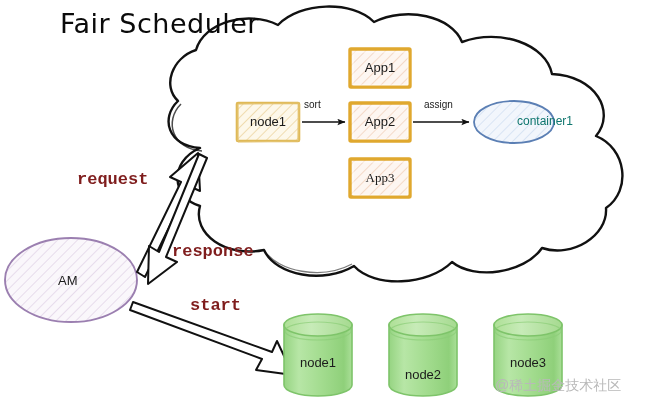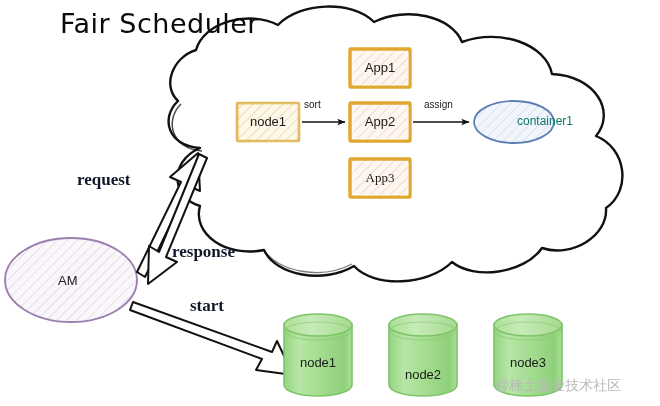--- a/index.html
+++ b/index.html
@@ -33,24 +33,24 @@
     left: 60px;
     top: 8px;
     font-size: 27px;
     letter-spacing: 0.5px;
     font-family: "DejaVu Sans", sans-serif;
     font-weight: 400;
     color: #0a0a0a;
   }
   
   .hand {
-    font-family: Liberation Serif, serif;
+    font-family: Liberation Mono, monospace;
     font-size: 17px;
     font-weight: 700;
-    color: #0f172a;
+    color: #7f1d1d;
   }
   #lbl-request { left: 77px;  top: 170px; }
   #lbl-response{ left: 172px; top: 242px; }
   #lbl-start   { left: 190px; top: 296px; }
 
   
   .edge-lbl {
     font-family: "Liberation Sans", sans-serif;
     font-size: 10px;
     font-weight: 400;

